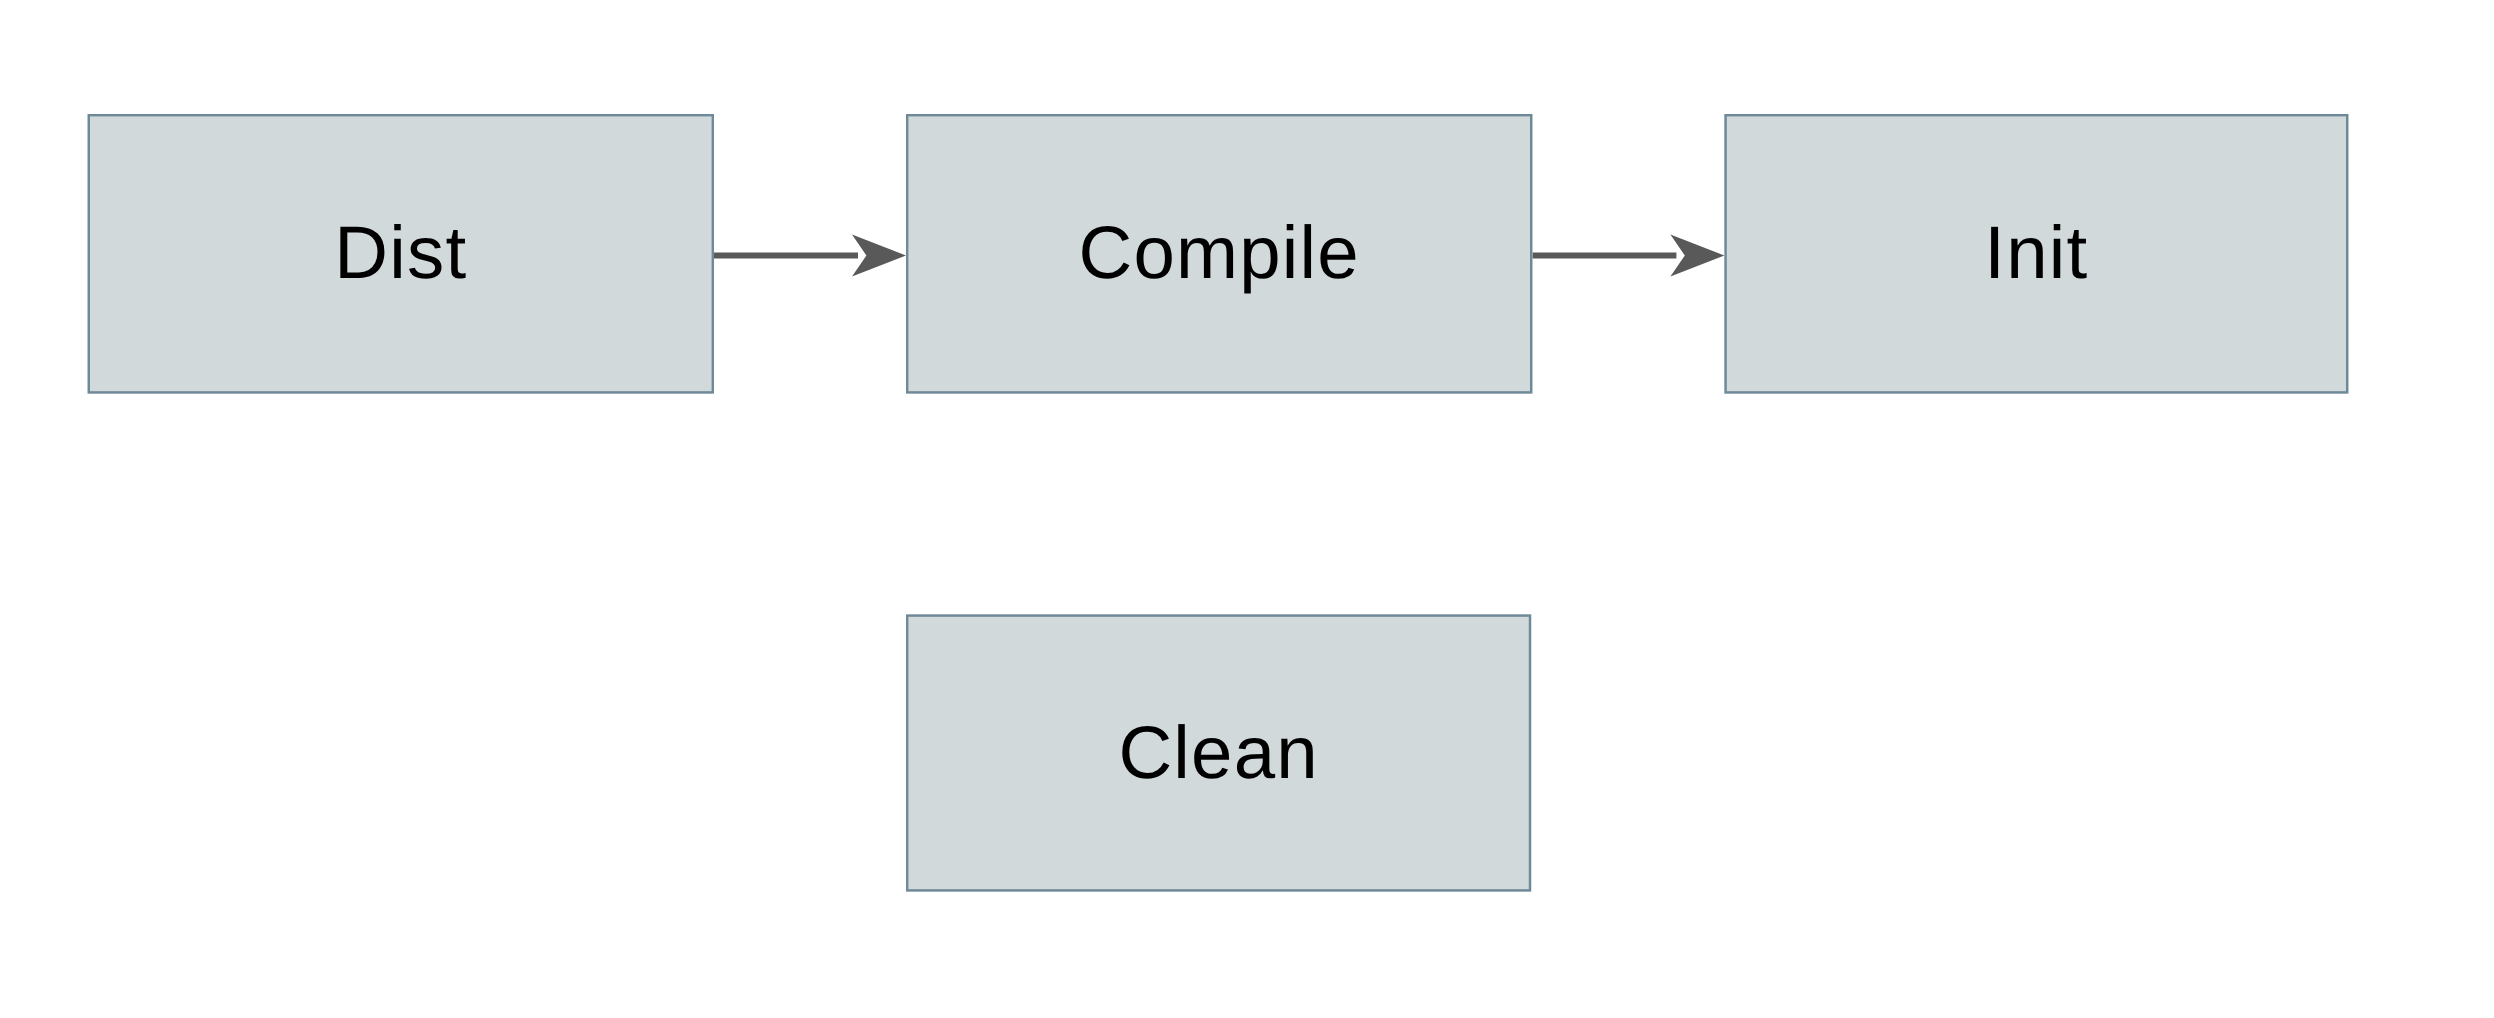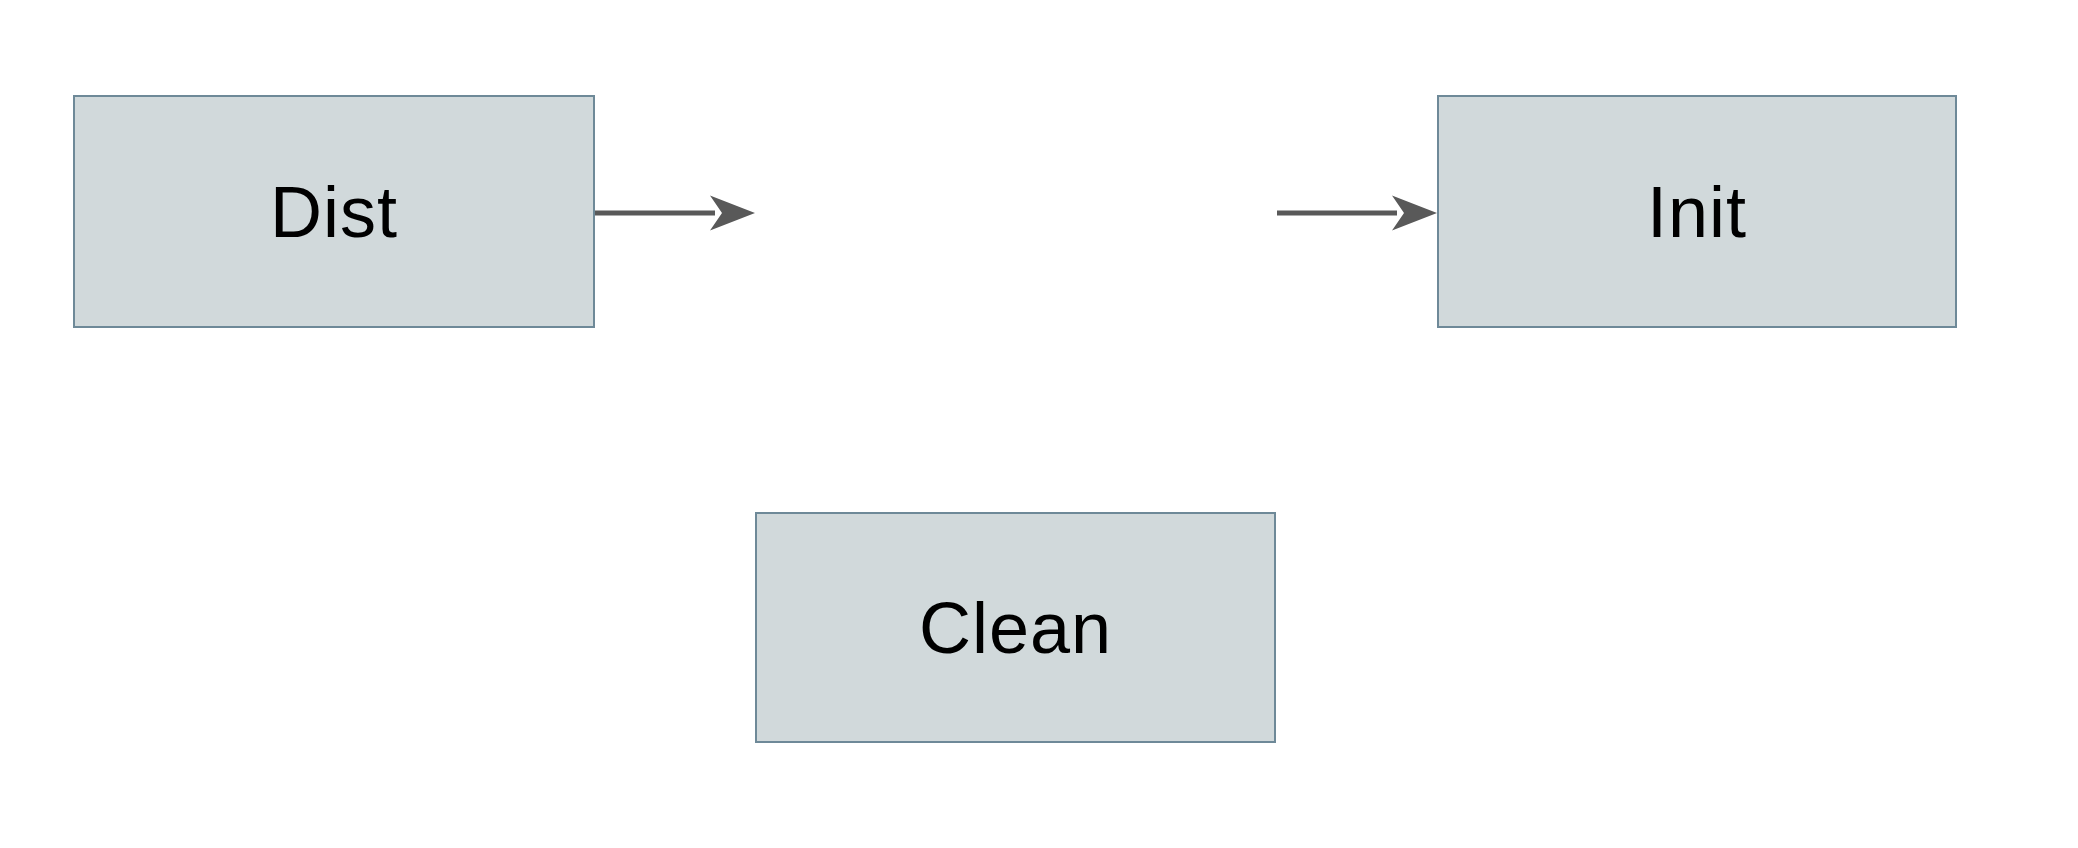--- a/index.html
+++ b/index.html
@@ -24,21 +24,21 @@
     width: 522px;
     height: 233px;
     background: var(--node-fill, #d1d9db);
     border: 2px solid var(--node-border, #6e8998);
     box-sizing: border-box;
     display: flex;
     align-items: center;
     justify-content: center;
   }
   .node-label {
-    font-size: 72px;
+    font-size: 62px;
     line-height: 1;
     color: var(--text, #000000);
     letter-spacing: 1px;
     user-select: none;
   }
   .node-dist    { left: 73px;   top: 95px;  }
   .node-compile { left: 755px;  top: 95px;  }
   .node-init    { left: 1437px; top: 95px;  width: 520px; justify-content: center; }
   .node-clean   { left: 755px;  top: 512px; width: 521px; height: 231px; }
 
@@ -66,20 +66,23 @@
 
   <div class="node node-dist">
     <span class="node-label">Dist</span>
   </div>
 
   <svg class="connector connector-1" viewBox="0 0 160 40" xmlns="http://www.w3.org/2000/svg">
     <line x1="0" y1="20" x2="120" y2="20"></line>
     <polygon points="160,20 115,2.5 127,20 115,37.5"></polygon>
   </svg>
 
+  <div class="node node-compile">
+    <span class="node-label">Compile</span>
+  </div>
 
   <svg class="connector connector-2" viewBox="0 0 160 40" xmlns="http://www.w3.org/2000/svg">
     <line x1="0" y1="20" x2="120" y2="20"></line>
     <polygon points="160,20 115,2.5 127,20 115,37.5"></polygon>
   </svg>
 
   <div class="node node-init">
     <span class="node-label">Init</span>
   </div>
 

